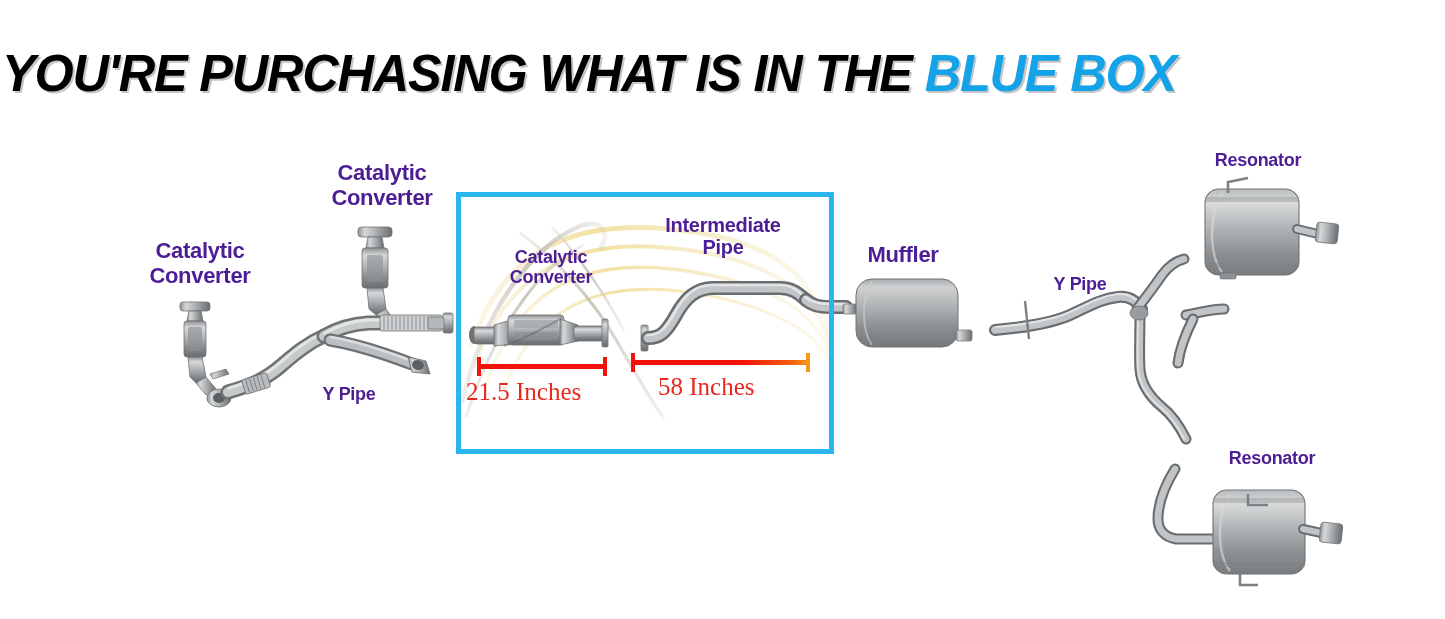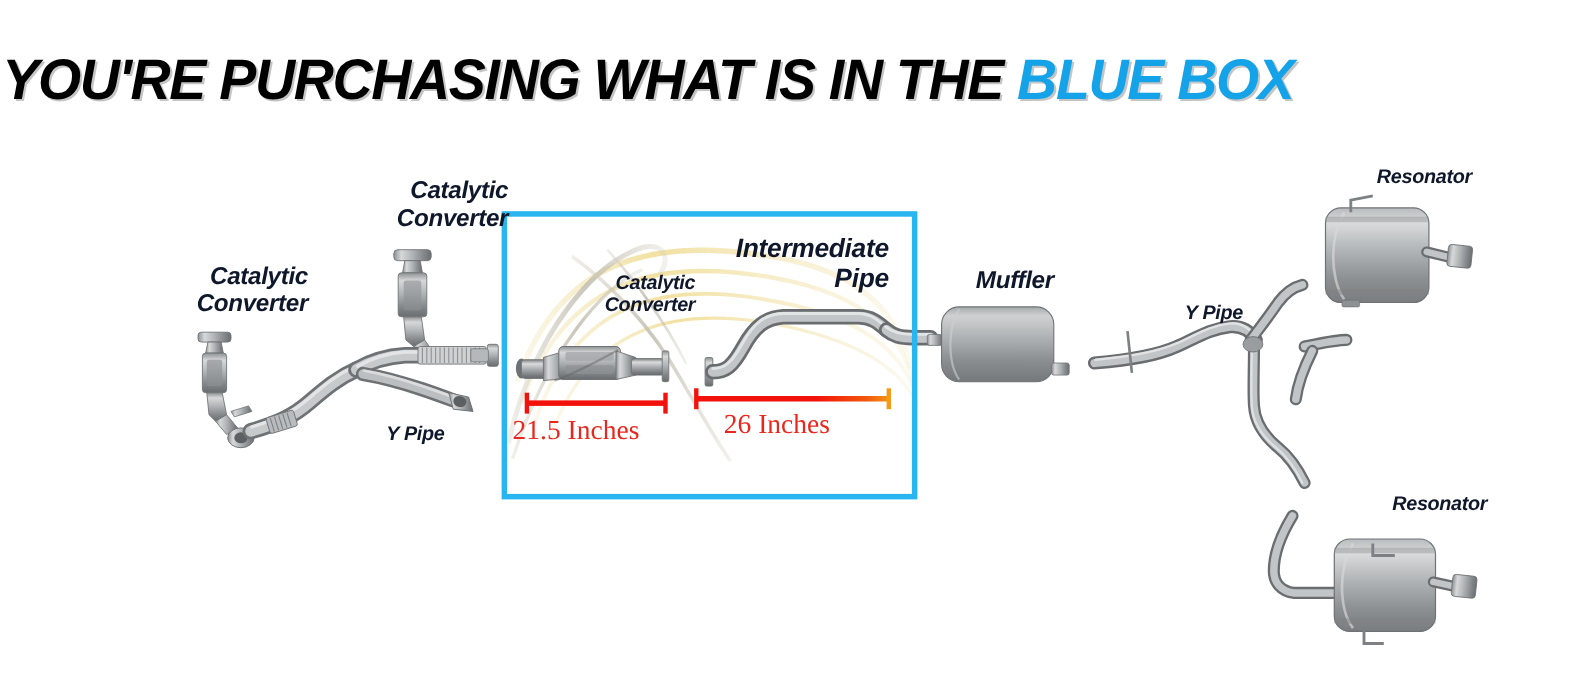--- a/index.html
+++ b/index.html
@@ -50,30 +50,29 @@
   }
   #banner-text .blue {
     color: #14a3e8;
   }
 
   
   .lbl {
     position: absolute;
     font-family: "Liberation Sans", sans-serif;
     font-weight: 700;
-    font-style: italic;
-    color: #0f172a;
+    color: #4c1d95;
     line-height: 1.12;
     white-space: pre-line;
-    text-align: right;
+    text-align: center;
     letter-spacing: -0.3px;
   }
   .lbl.sz22 { font-size: 22px; }
   .lbl.sz21 { font-size: 18px; }
-  .lbl.sz20 { font-size: 24px; }
+  .lbl.sz20 { font-size: 20px; }
 
   .dimlbl {
     position: absolute;
     font-family: "Liberation Serif", serif;
     font-weight: 400;
     color: #e8281e;
     font-size: 25px;
     white-space: nowrap;
   }
 
@@ -362,15 +361,15 @@
   <div class="lbl sz22" style="left:848px; top:196px; width:110px;">Muffler</div>
 
   <div class="lbl sz21" style="left:1030px; top:227px; width:100px;">Y Pipe</div>
 
   <div class="lbl sz21" style="left:1178px; top:103px; width:160px;">Resonator</div>
 
   <div class="lbl sz21" style="left:1192px; top:401px; width:160px;">Resonator</div>
 
   <div class="dimlbl" style="left:466px; top:331px;">21.5 Inches</div>
 
-  <div class="dimlbl" style="left:658px; top:326px;">26 Inches</div>
+  <div class="dimlbl" style="left:658px; top:326px;">58 Inches</div>
 
 </div>
 
 </body></html>

